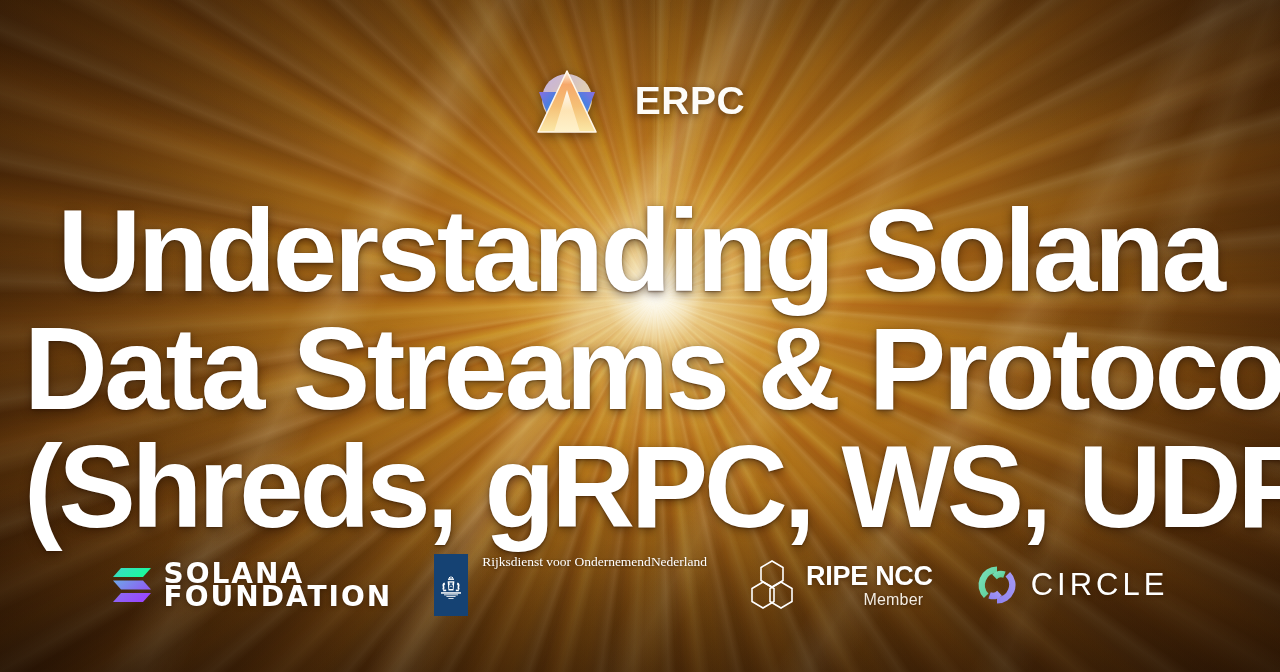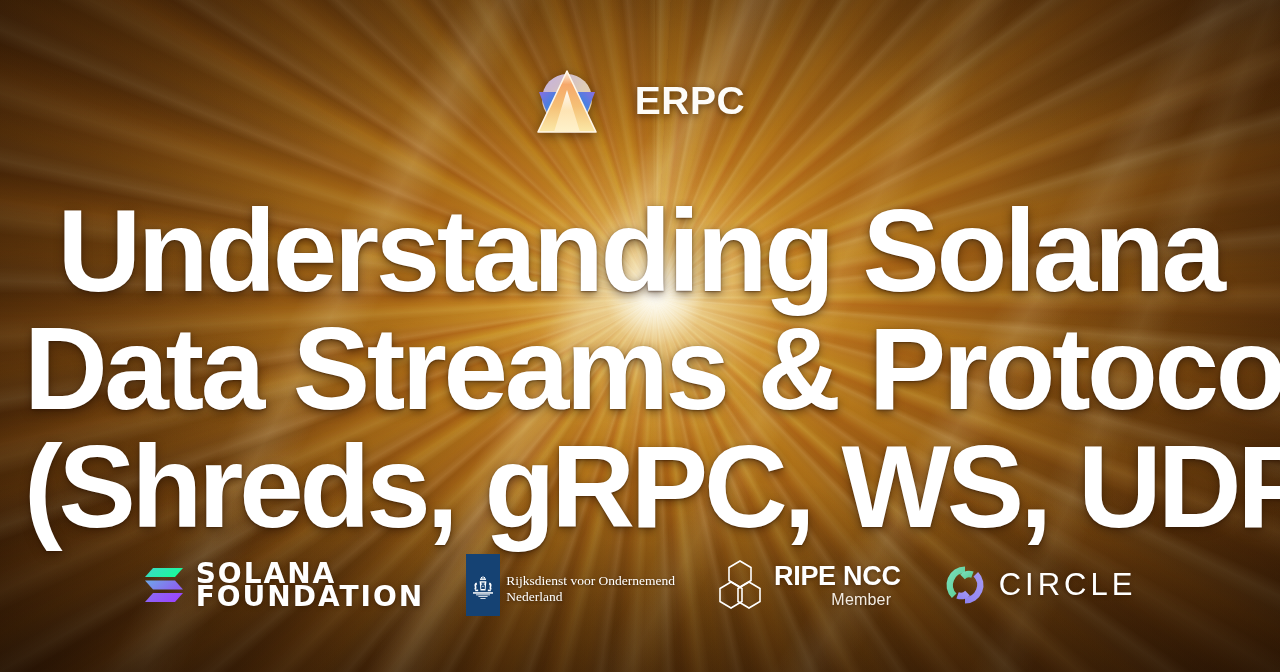--- a/index.html
+++ b/index.html
@@ -130,22 +130,22 @@
   
   .rvo { display:flex; align-items:stretch; }
   .rvo-panel {
     width:34px; background:#154273; display:flex;
     align-items:flex-end; justify-content:center; padding-bottom:14px;
     align-self:stretch;
   }
   .rvo-wrap { display:flex; height:62px; align-items:stretch; }
   .rvo-arms { width:26px; height:26px; }
   .rvo-text {
-    display:flex; flex-direction:column; justify-content:flex-end;
-    padding:0 0 12px 6px;
+    display:flex; justify-content:flex-end;
+    padding:0 0 12px 14px;
     font-family:"Liberation Serif", serif;
     font-size:13.5px; line-height:15.5px; color:#ffffff;
     text-shadow:0 1px 3px rgba(30,14,2,0.55);
   }
 
   
   .ripe-mark { width:46px; height:52px; margin-right:11px; }
   .ripe-text { display:flex; flex-direction:column;text-align:center; }
   .ripe-title {
     font-weight:700; font-size:27px; color:#ffffff; letter-spacing:-0.3px;

